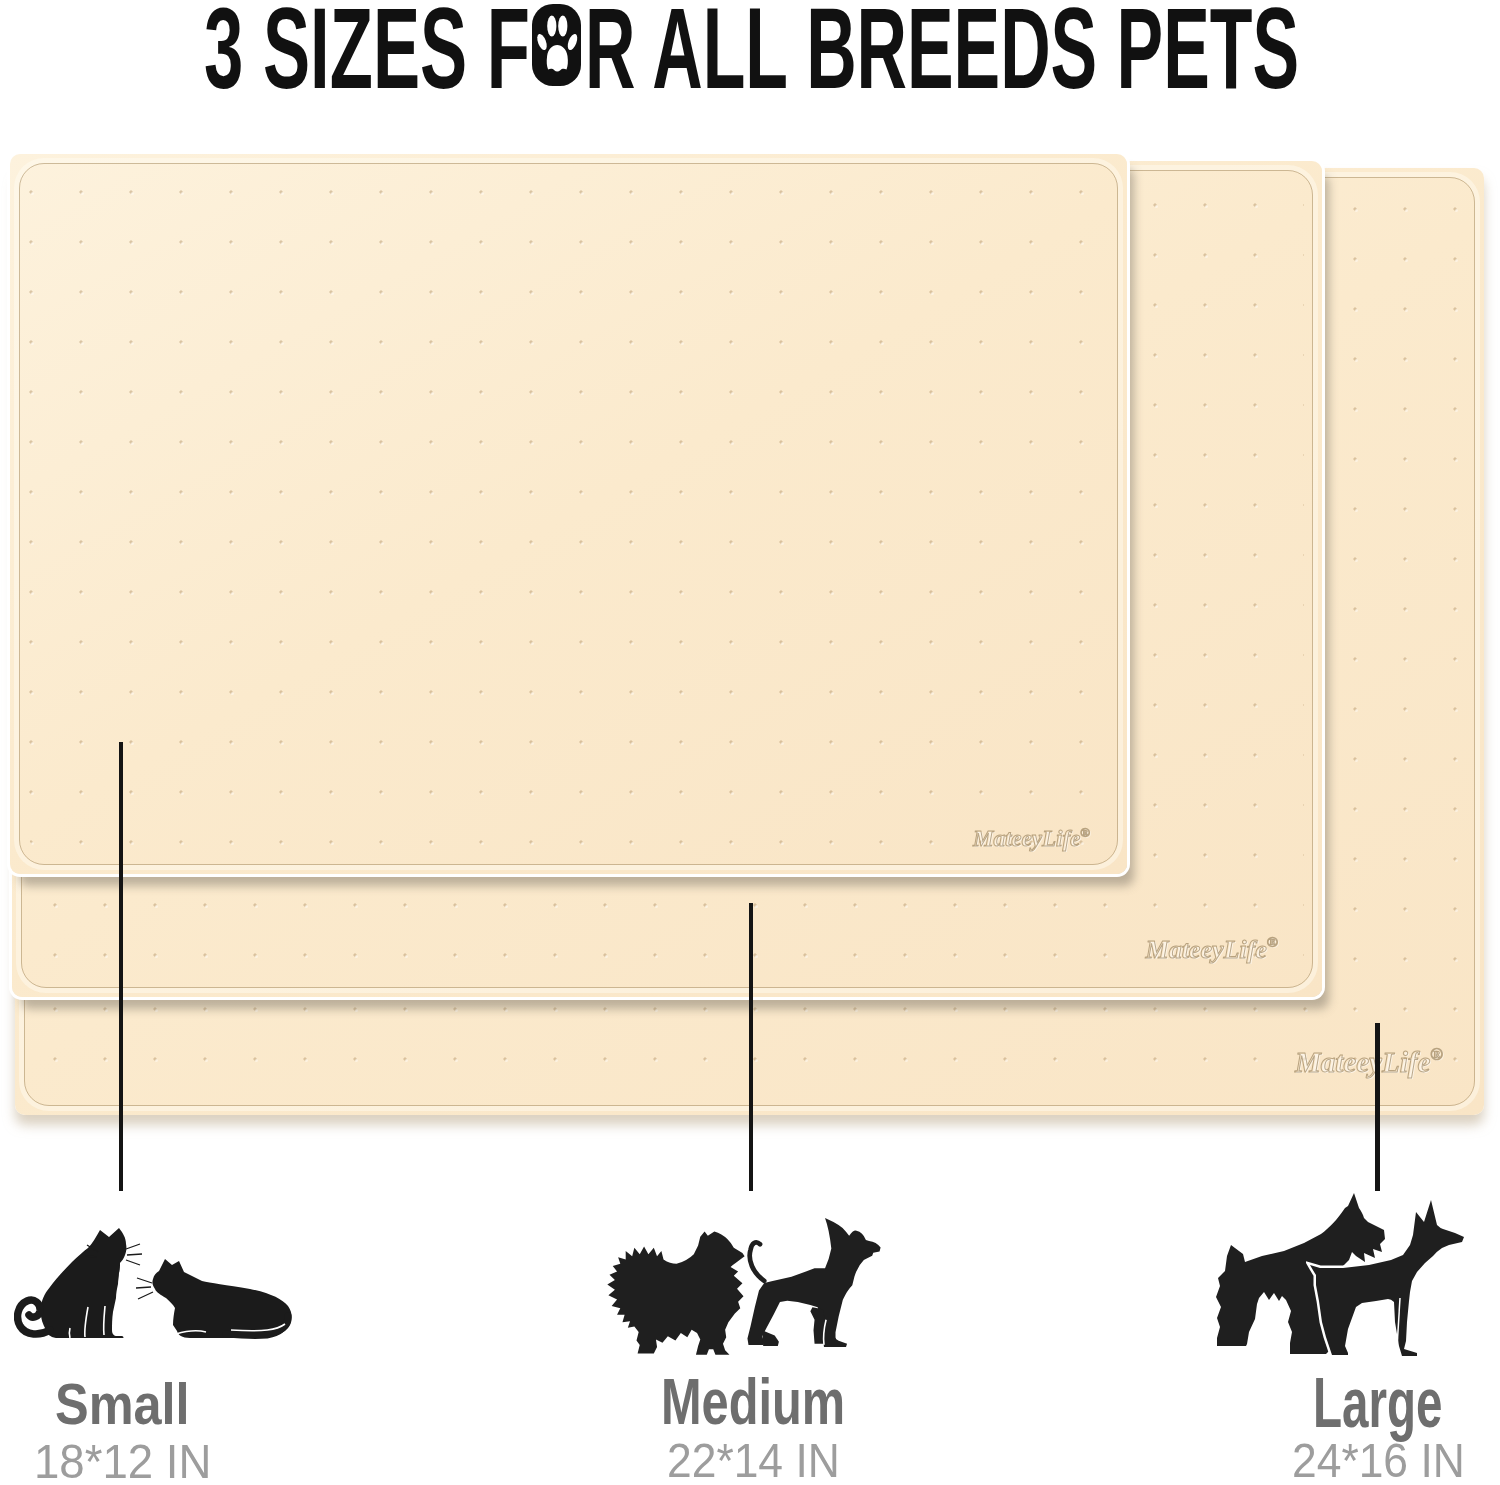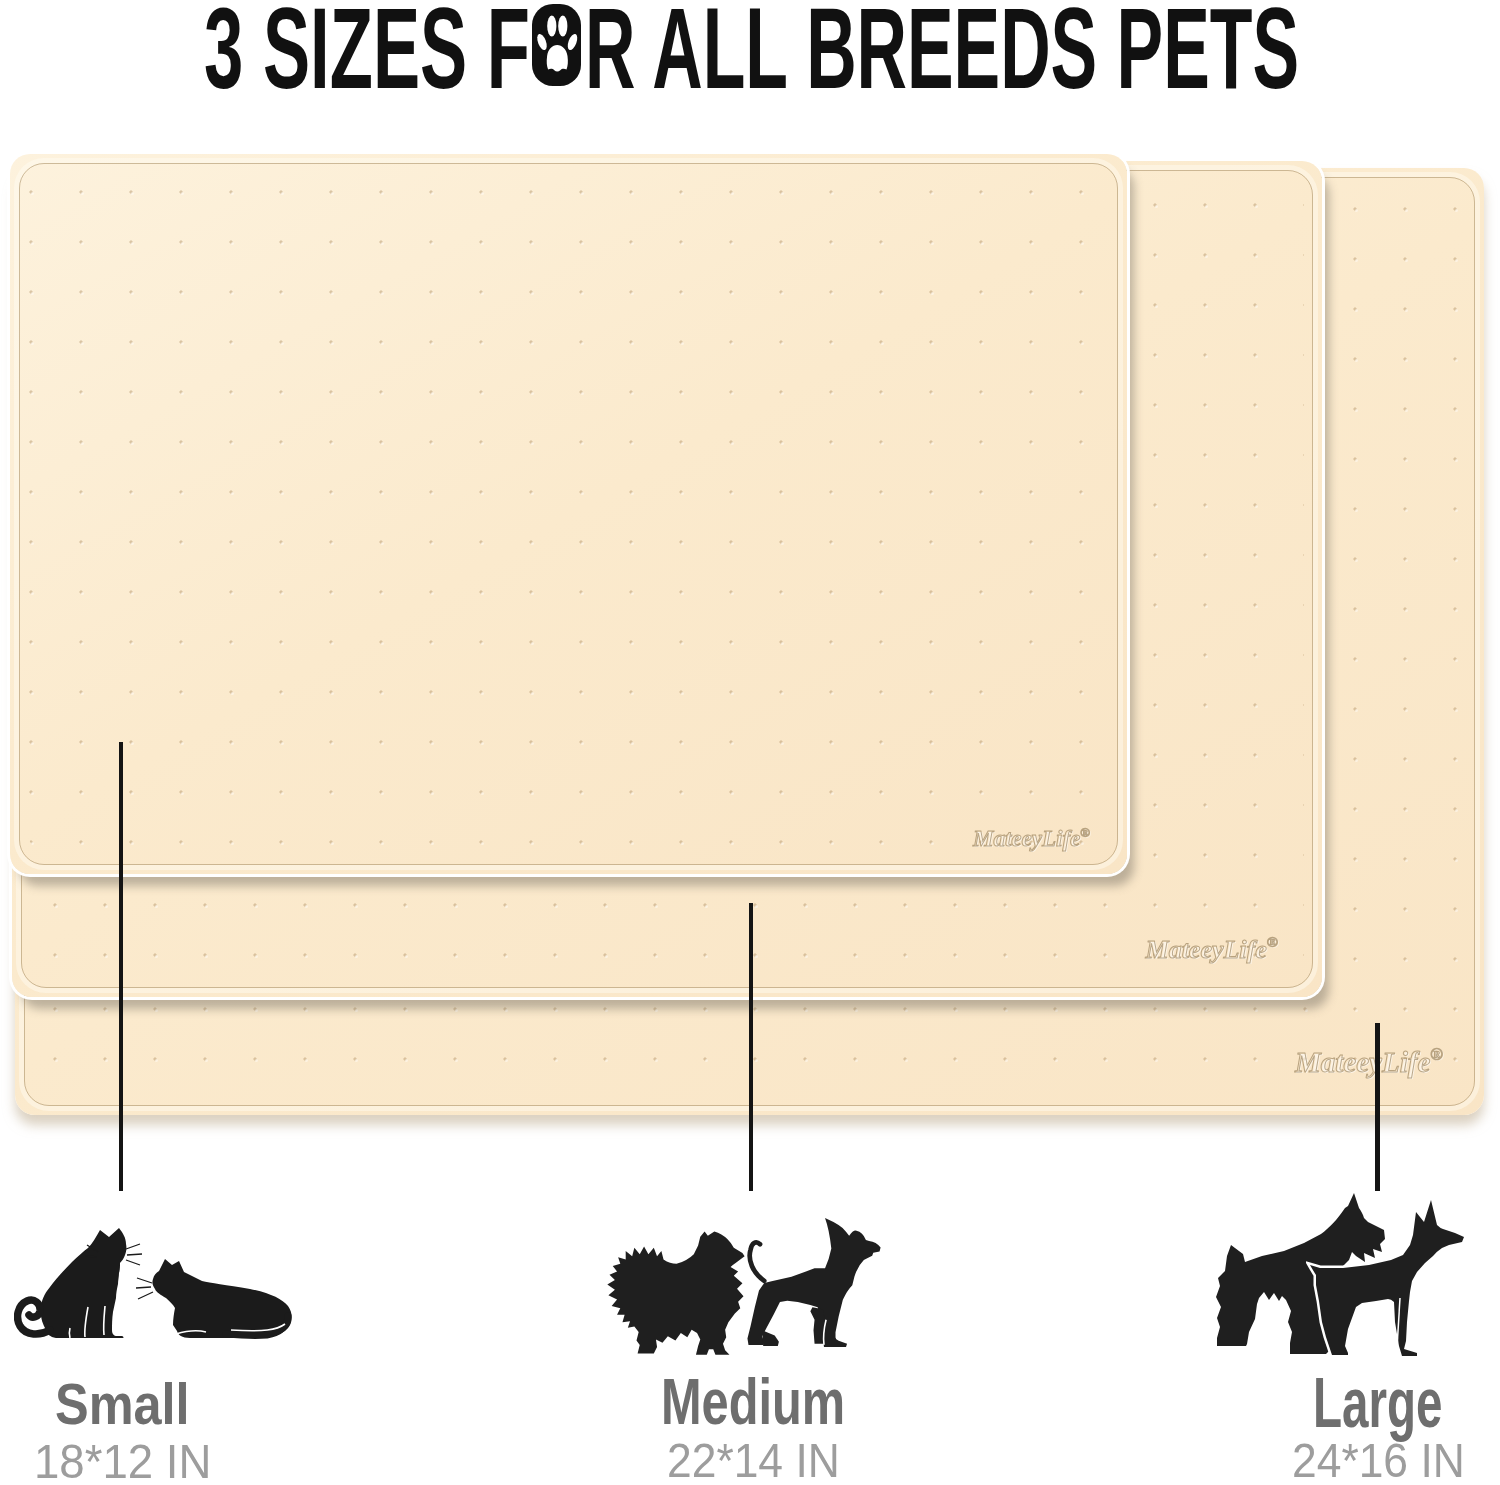--- a/index.html
+++ b/index.html
@@ -1,19 +1,19 @@
 <!DOCTYPE html>
 <html><head>
 <meta charset="utf-8">
 <style>
   html,body{margin:0;padding:0;}
   body{width:1500px;height:1485px;background:#ffffff;position:relative;overflow:hidden;
        font-family:"Liberation Sans",sans-serif;}
   .abs{position:absolute;}
-  .mat{position:absolute;border-radius:20px;
+  .mat{position:absolute;border-radius:10px;
        background:linear-gradient(150deg,#fdf2dd 0%,#fbeacd 50%,#f9e5c6 100%);}
   .mat .rim{position:absolute;left:9px;top:9px;right:9px;bottom:9px;
        border:1.6px solid rgba(166,140,98,.55);border-radius:25px;
        box-shadow:0 0 0 5px rgba(255,252,244,.45);}
   .mat .dots{position:absolute;left:18px;top:18px;right:18px;bottom:18px;border-radius:24px;
        background-image:
          radial-gradient(circle 1.8px at 4.4px 4.6px, rgba(255,255,255,.42) 60%, rgba(255,255,255,0) 100%),
          radial-gradient(circle 2px at 3px 3px, rgba(178,146,102,.45) 60%, rgba(178,146,102,0) 100%);
        background-size:50px 50px;}
   .logo{position:absolute;font-family:"Liberation Serif",serif;font-style:italic;font-weight:bold;

